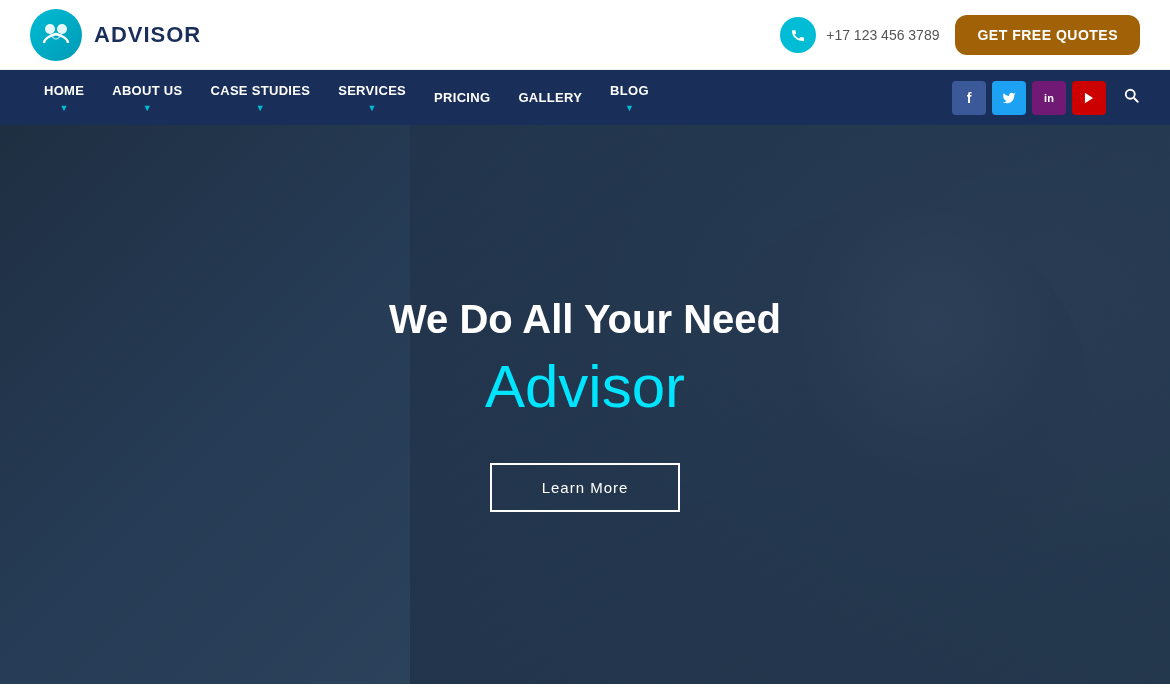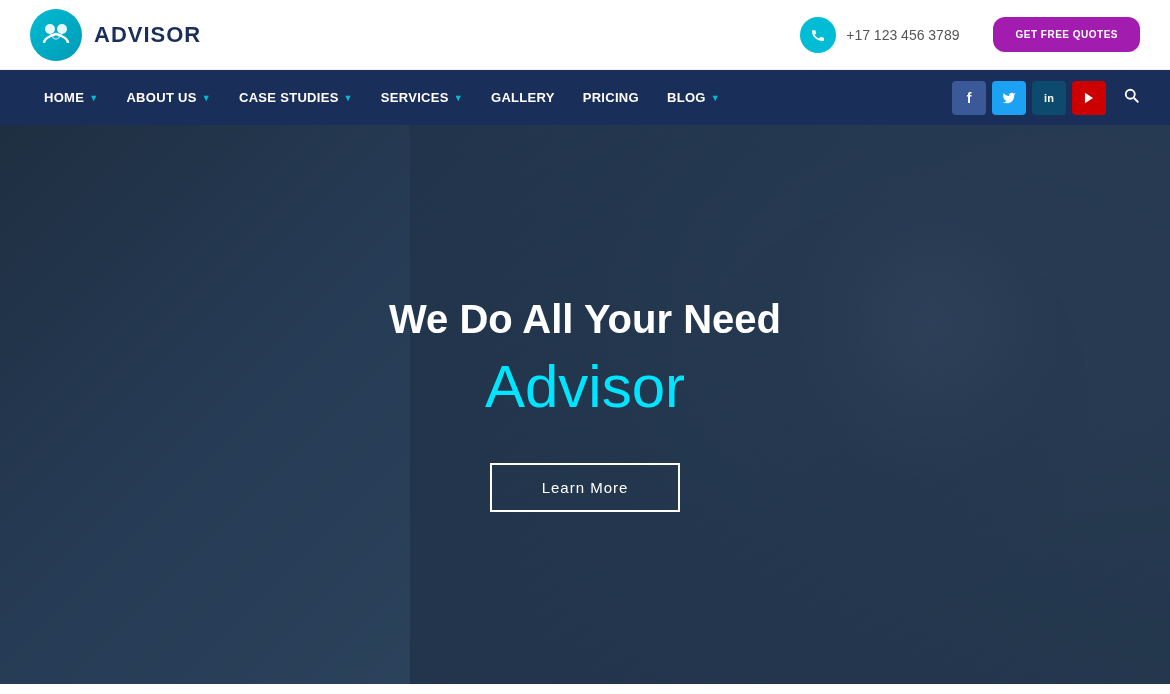--- a/index.html
+++ b/index.html
@@ -33,21 +33,21 @@
     }
     .logo-text {
       font-size: 22px;
       font-weight: 700;
       color: #1a2e5a;
       letter-spacing: 1px;
     }
     .top-contacts {
       display: flex;
       align-items: center;
-      gap: 34px;
+      gap: 16px;
     }
     .contact-item {
       display: flex;
       align-items: center;
       gap: 10px;
     }
     .contact-icon-circle {
       width: 36px;
       height: 36px;
       background: #00bcd4;
@@ -56,25 +56,25 @@
       align-items: center;
       justify-content: center;
       color: white;
       font-size: 14px;
     }
     .contact-text {
       color: #555;
       font-size: 14px;
     }
     .get-quotes-btn {
-      background: #a21caf;
+      background: #a16207;
       color: white;
       border: none;
       padding: 12px 22px;
-      font-size: 10px;
+      font-size: 14px;
       font-weight: 700;
       border-radius: 12px;
       cursor: pointer;
       letter-spacing: 0.5px;
       text-transform: uppercase;
     }
 
     
     .nav-bar {
       background: #1a2e5a;
@@ -98,20 +98,21 @@
       text-decoration: none;
       font-size: 13px;
       font-weight: 600;
       padding: 18px 14px;
       display: flex;
       align-items: center;
       gap: 5px;
       text-transform: uppercase;
       letter-spacing: 0.3px;
       white-space: nowrap;
+      flex-direction: column;
     }
     .nav-link .chevron {
       font-size: 9px;
       color: #00bcd4;
     }
     .nav-social {
       display: flex;
       align-items: center;
       gap: 6px;
     }
@@ -123,21 +124,21 @@
       align-items: center;
       justify-content: center;
       color: white;
       font-size: 14px;
       font-weight: 700;
       cursor: pointer;
       border: none;
     }
     .social-fb { background: #3b5998; }
     .social-tw { background: #1da1f2; }
-    .social-li { background: #0c4a6e; }
+    .social-li { background: #701a75; }
     .social-yt { background: #cc0000; }
     .search-icon-nav {
       color: #fff;
       font-size: 18px;
       cursor: pointer;
       padding-left: 10px;
     }
 
     
     .hero {
@@ -243,26 +244,26 @@
       </a>
     </li>
     <li class="nav-item">
       <a class="nav-link">
         <span>SERVICES</span>
         <span class="chevron">▼</span>
       </a>
     </li>
     <li class="nav-item">
       <a class="nav-link">
+        <span>PRICING</span>
+      </a>
+    </li>
+    <li class="nav-item">
+      <a class="nav-link">
         <span>GALLERY</span>
-      </a>
-    </li>
-    <li class="nav-item">
-      <a class="nav-link">
-        <span>PRICING</span>
       </a>
     </li>
     <li class="nav-item">
       <a class="nav-link">
         <span>BLOG</span>
         <span class="chevron">▼</span>
       </a>
     </li>
   </ul>
 

